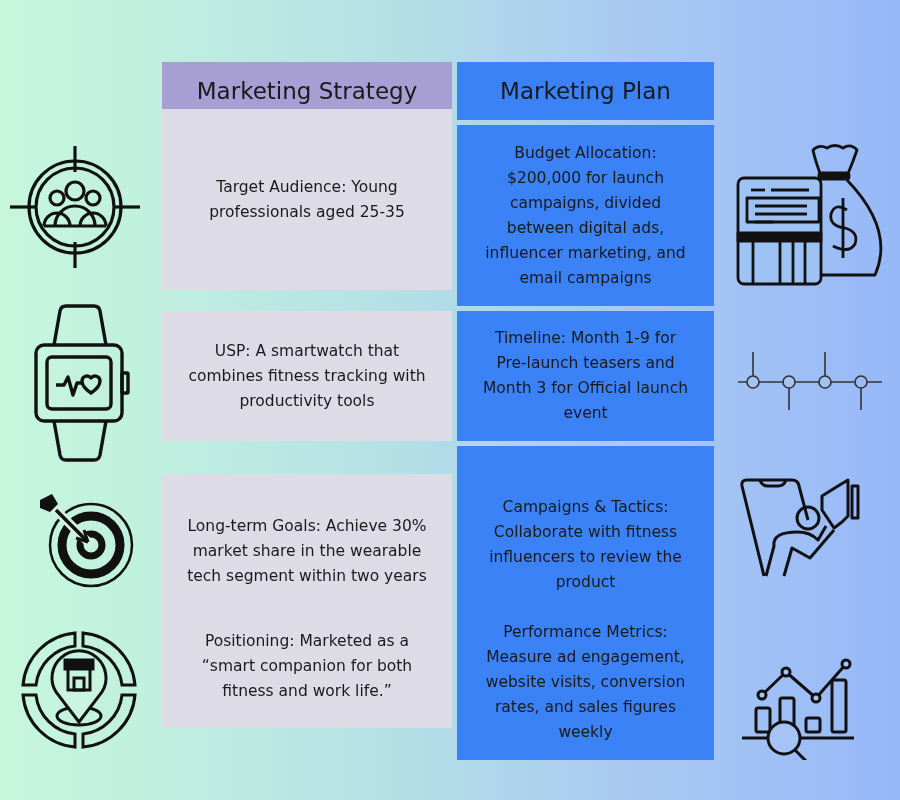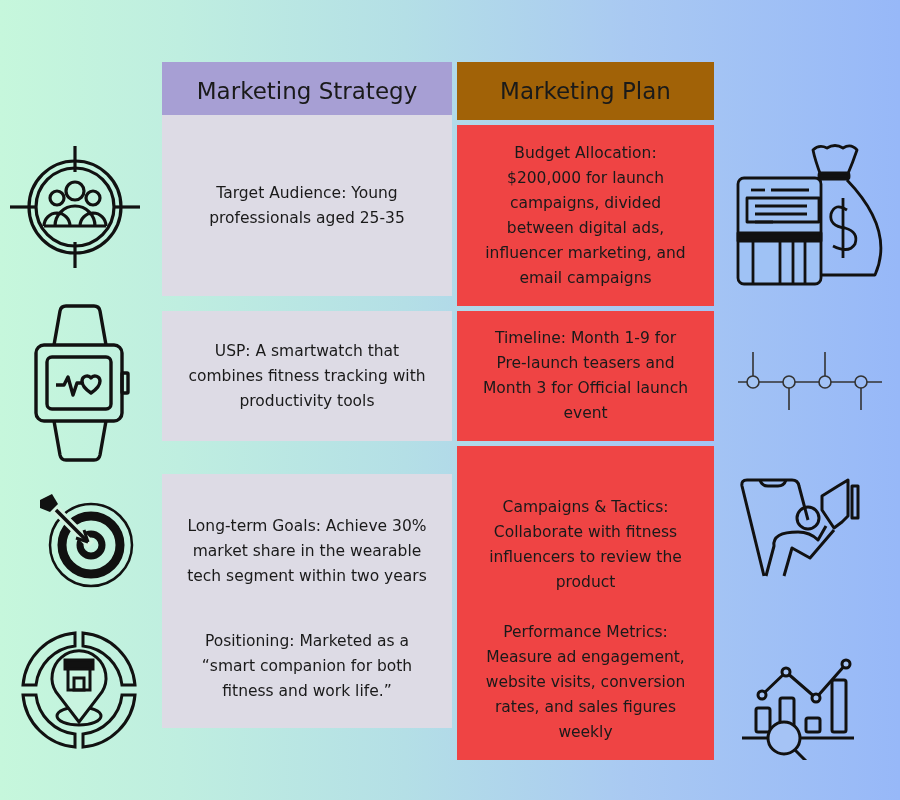--- a/index.html
+++ b/index.html
@@ -10,36 +10,36 @@
       color: #1a1a1a;
     }
     .cell {
       position: absolute; box-sizing: border-box;
       display: flex; align-items: center; justify-content: center;
       text-align: center; padding: 0 12px;
       font-size: 15.5px; line-height: 25px; white-space: pre-line;
     }
     .hdr { font-size: 23px; }
     .hdr-strategy { background: #a79fd4; }
-    .hdr-plan { background: #a16207; }
+    .hdr-plan { background: #3b82f6; }
     .c-strategy { background: #dddbe5; }
-    .c-plan { background: #ef4444; }
+    .c-plan { background: #3b82f6; }
     .col1 { left: 162px; width: 290px; }
     .col2 { left: 457px; width: 257px; }
     .icon { position: absolute; }
     .icon svg { display: block; }
   </style>
 </head>
 <body>
 
 <div>
   <div class="cell hdr hdr-strategy col1" style="top:62px;height:58px;">Marketing Strategy</div>
   <div class="cell hdr hdr-plan col2" style="top:62px;height:58px;">Marketing Plan</div>
 
-  <div class="cell c-strategy col1" style="top:115px;height:181px;">Target Audience: Young
+  <div class="cell c-strategy col1" style="top:109px;height:181px;">Target Audience: Young
 professionals aged 25-35</div>
   <div class="cell c-plan col2" style="top:125px;height:181px;">Budget Allocation:
 $200,000 for launch
 campaigns, divided
 between digital ads,
 influencer marketing, and
 email campaigns</div>
 
   <div class="cell c-strategy col1" style="top:311px;height:130px;">USP: A smartwatch that
 combines fitness tracking with

